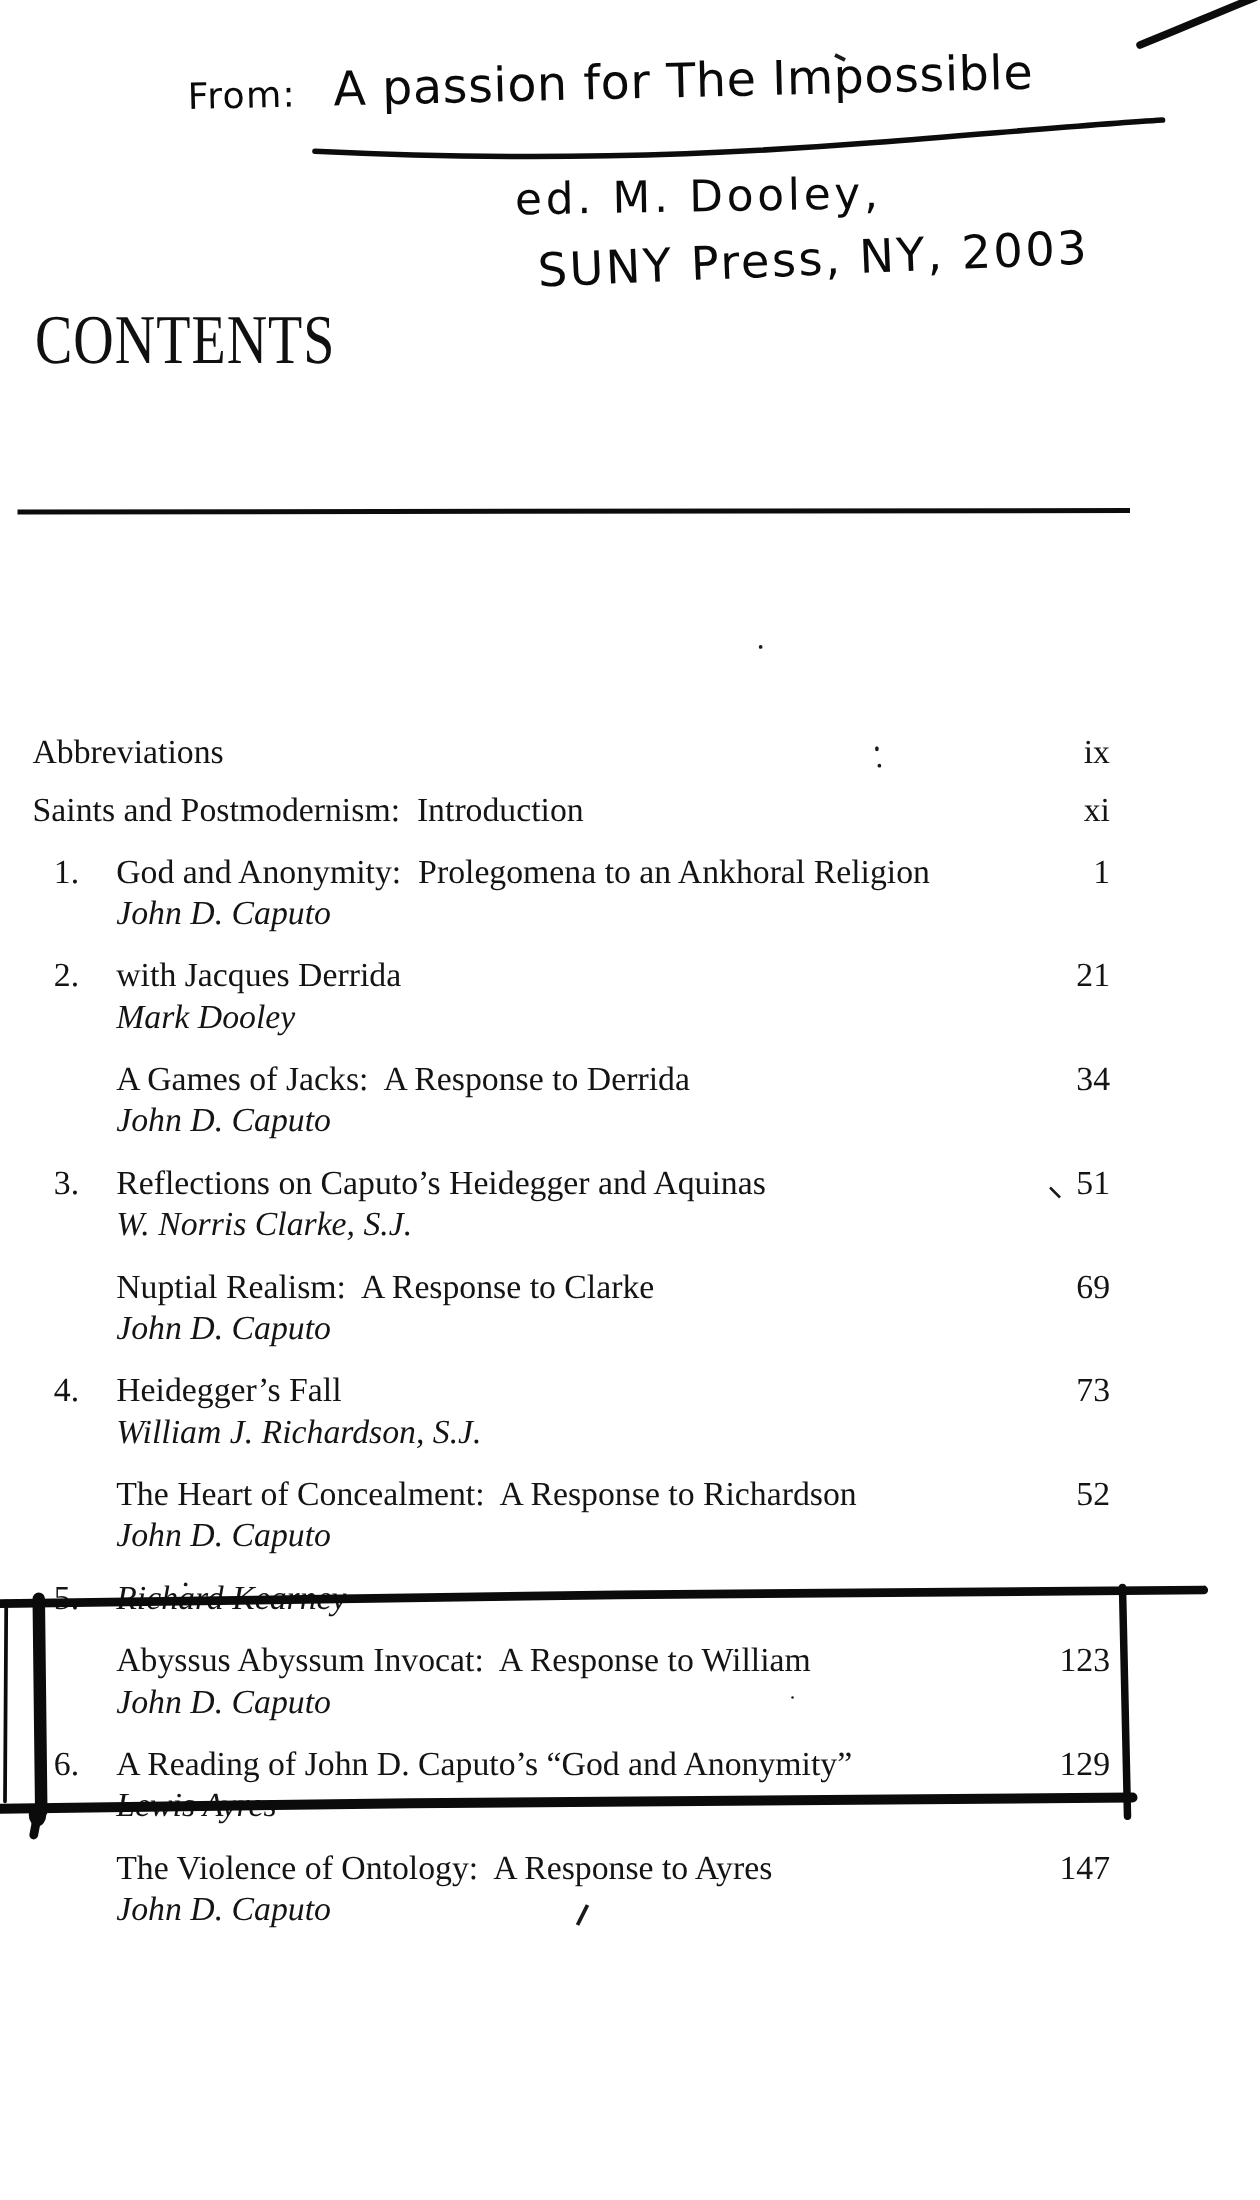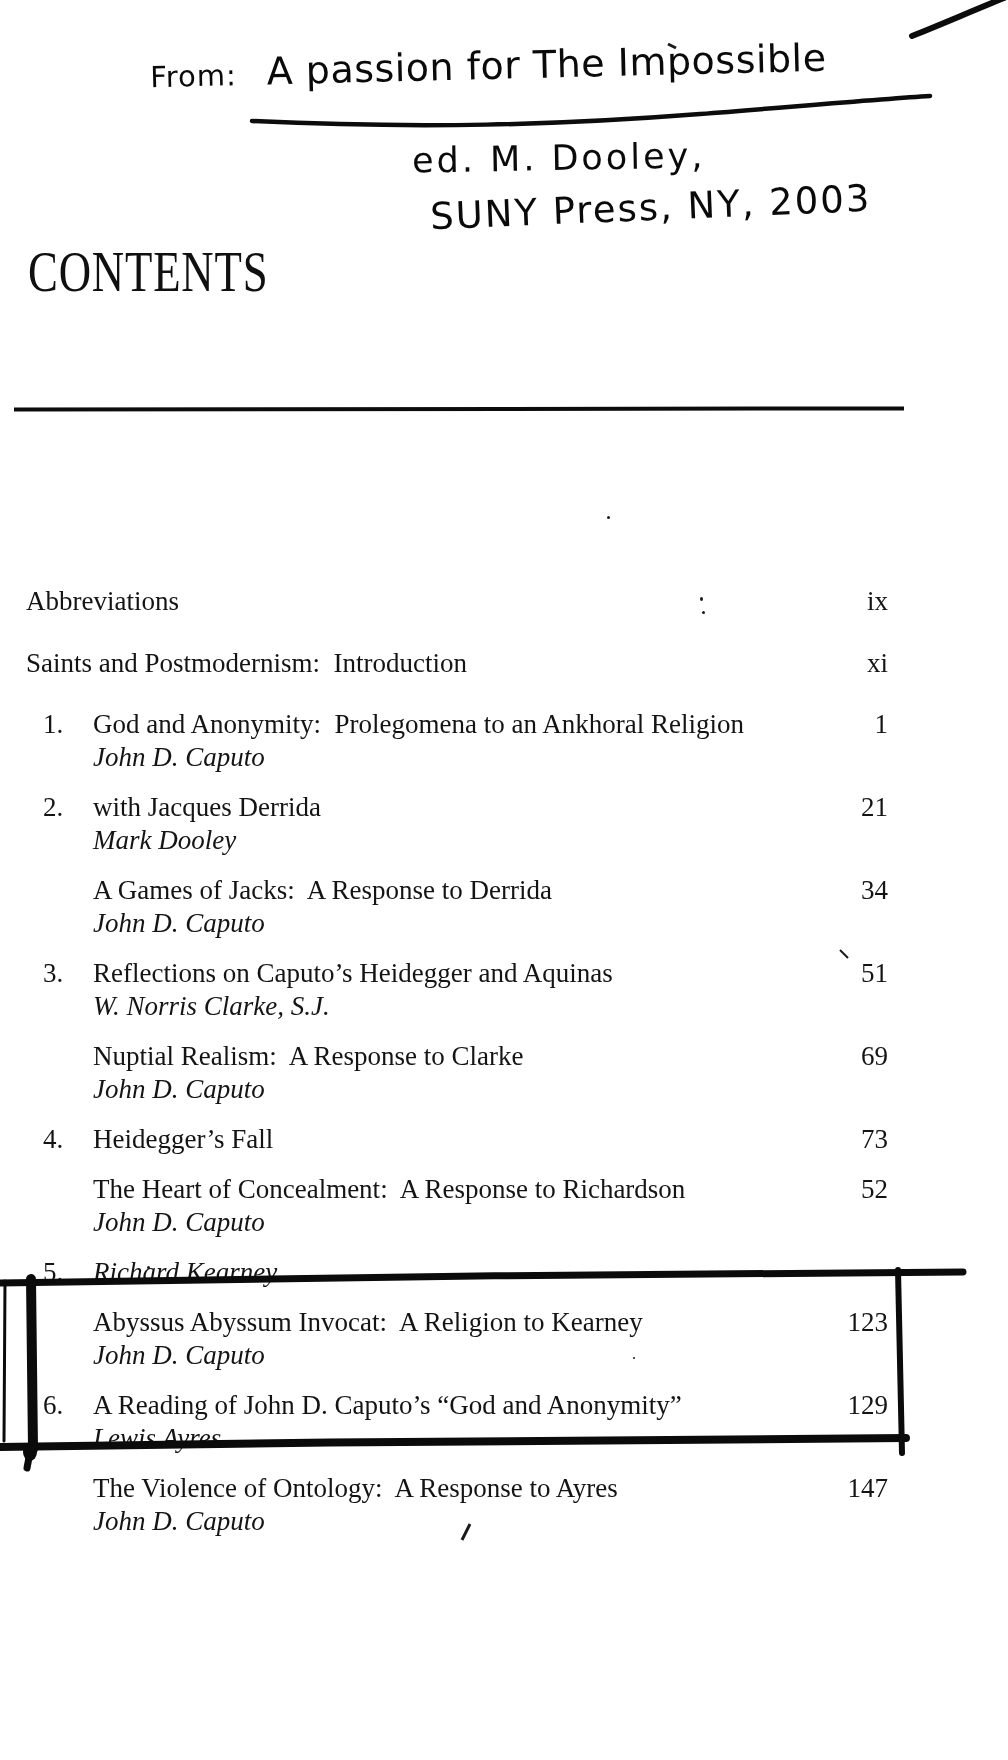--- a/index.html
+++ b/index.html
@@ -27,22 +27,22 @@
   .header-rule {
     position:absolute; left:14px; top:407px; width:890px; height:4px;
     background:#0c0c0c; transform:rotate(-0.08deg);
   }
 
   
   .toc {
     position:absolute; left:26px; top:585px; width:862px;
     font-size:27px; line-height:33px; color:#141414;
   }
-  .fm-row { display:flex; margin-bottom:29px; }
-  .fm-row.fm-last { margin-bottom:28px; }
+  .fm-row { display:flex; margin-bottom:14px; }
+  .fm-row.fm-last { margin-bottom:16px; }
   .fm-title { flex:1; white-space:pre-wrap; }
   .entry { display:flex; margin-bottom:17px; }
   .entry .num { width:67px; padding-left:17px; box-sizing:border-box; }
   .entry .body { flex:1; }
   .title-line { display:flex; white-space:pre-wrap; }
   .title-line .t { flex:1; }
   .ital { font-style:italic; }
   .author { font-style:italic; }
 
   
@@ -108,39 +108,40 @@
           <div class="num"></div>
           <div class="body">
             <div class="title-line"><span class="t">Nuptial Realism:  A Response to Clarke</span><span class="pg">69</span></div>
             <div class="author">John D. Caputo</div>
           </div>
         </div>
         <div class="entry">
           <div class="num">4.</div>
           <div class="body">
             <div class="title-line"><span class="t">Heidegger’s Fall</span><span class="pg">73</span></div>
+            <div class="author">William J. Richardson, S.J.</div>
           </div>
         </div>
         <div class="entry">
           <div class="num"></div>
           <div class="body">
             <div class="title-line"><span class="t">The Heart of Concealment:  A Response to Richardson</span><span class="pg">52</span></div>
             <div class="author">John D. Caputo</div>
           </div>
         </div>
         <div class="entry">
           <div class="num">5.</div>
           <div class="body">
             <div class="author">Richard Kearney</div>
           </div>
         </div>
         <div class="entry">
           <div class="num"></div>
           <div class="body">
-            <div class="title-line"><span class="t">Abyssus Abyssum Invocat:  A Religion to Kearney</span><span class="pg">123</span></div>
+            <div class="title-line"><span class="t">Abyssus Abyssum Invocat:  A Response to William</span><span class="pg">123</span></div>
             <div class="author">John D. Caputo</div>
           </div>
         </div>
         <div class="entry">
           <div class="num">6.</div>
           <div class="body">
             <div class="title-line"><span class="t">A Reading of John D. Caputo’s “God and Anonymity”</span><span class="pg">129</span></div>
             <div class="author">Lewis Ayres</div>
           </div>
         </div>

